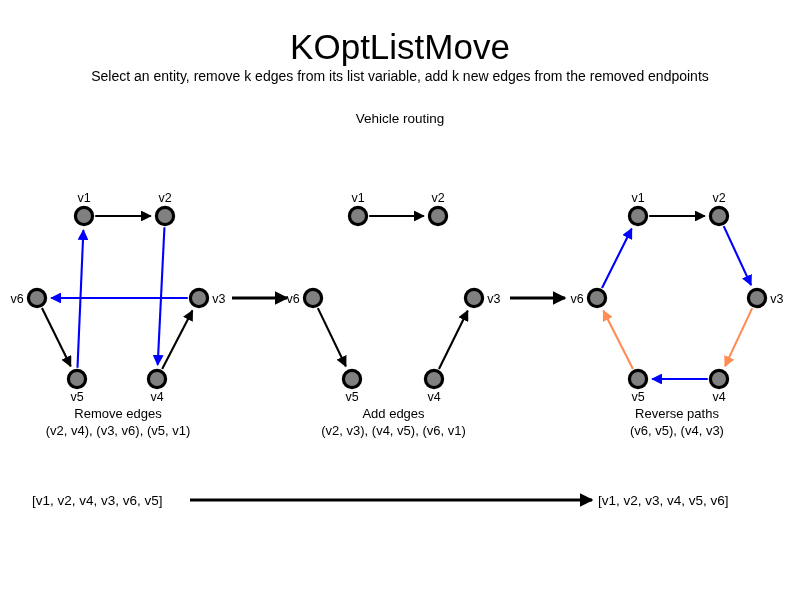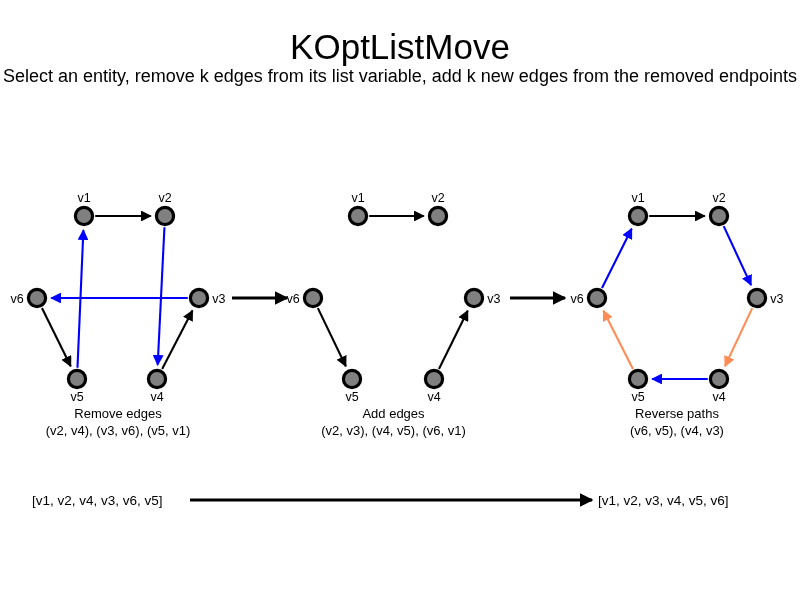--- a/index.html
+++ b/index.html
@@ -33,21 +33,21 @@
     line-height: 42px;
     font-weight: 400;
     letter-spacing: 0px;
   }
   .subtitle {
     position: absolute;
     left: 0;
     top: 68px;
     width: 800px;
     text-align: center;
-    font-size: 18px;
+    font-size: 14px;
     line-height: 16px;
     font-weight: 400;
   }
   .section-label {
     position: absolute;
     left: 0;
     top: 110px;
     width: 800px;
     text-align: center;
     font-size: 13.5px;
@@ -88,20 +88,21 @@
   .e-orange{ stroke: #ff8c55; stroke-width: 2.1; fill: none; }
   .e-trans { stroke: #000000; stroke-width: 3.0; fill: none; }
 </style>
 </head>
 <body>
 
 <div id="stage">
 
   <div class="title">KOptListMove</div>
   <div class="subtitle">Select an entity, remove k edges from its list variable, add k new edges from the removed endpoints</div>
+  <div class="section-label">Vehicle routing</div>
 
   <svg class="canvas" viewBox="0 0 800 600">
     <defs>
       <marker id="ah-black" viewBox="0 0 10 10" refX="9" refY="5" markerWidth="5.2" markerHeight="5.2" orient="auto-start-reverse">
         <path d="M 0 0 L 10 5 L 0 10 z" fill="#000000"></path>
       </marker>
       <marker id="ah-blue" viewBox="0 0 10 10" refX="9" refY="5" markerWidth="5.2" markerHeight="5.2" orient="auto-start-reverse">
         <path d="M 0 0 L 10 5 L 0 10 z" fill="#0000ff"></path>
       </marker>
       <marker id="ah-orange" viewBox="0 0 10 10" refX="9" refY="5" markerWidth="5.2" markerHeight="5.2" orient="auto-start-reverse">

